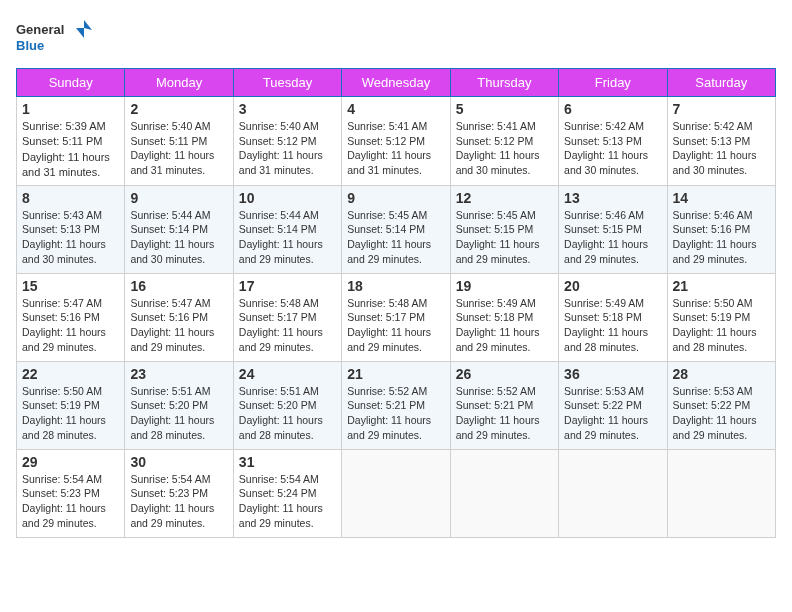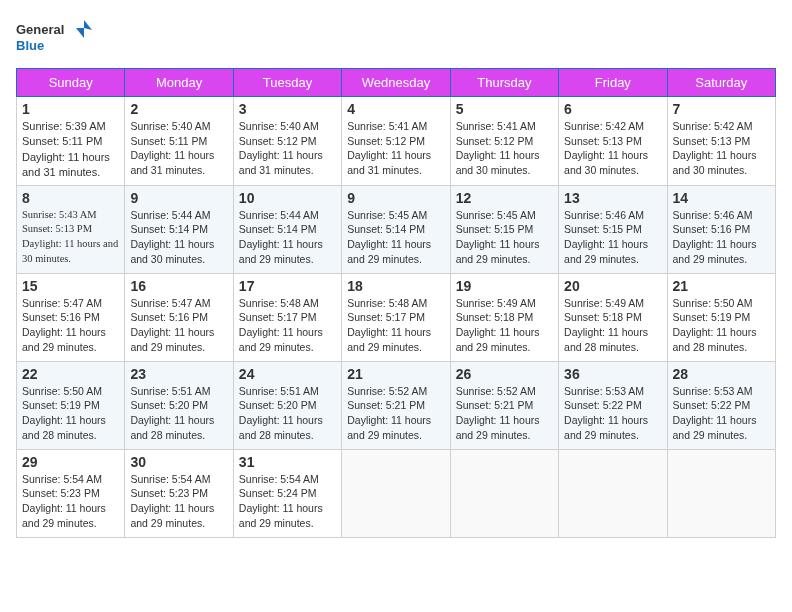--- a/index.html
+++ b/index.html
@@ -117,21 +117,21 @@
 Sunset: 5:12 PM
 Daylight: 11 hours and 30 minutes.</span></td>
         <td><span class="day-num">6</span><span style="white-space: pre-line; font-size: 10.5px; line-height: 1.4;">Sunrise: 5:42 AM
 Sunset: 5:13 PM
 Daylight: 11 hours and 30 minutes.</span></td>
         <td><span class="day-num">7</span><span style="white-space: pre-line; font-size: 10.5px; line-height: 1.4;">Sunrise: 5:42 AM
 Sunset: 5:13 PM
 Daylight: 11 hours and 30 minutes.</span></td>
       </tr>
       <tr>
-        <td><span class="day-num">8</span><span style="white-space: pre-line; font-size: 10.5px; line-height: 1.4; font-family: Liberation Serif, serif;">Sunrise: 5:43 AM
+        <td><span class="day-num">8</span><span style="white-space: pre-line; font-size: 10.5px; line-height: 1.4;">Sunrise: 5:43 AM
 Sunset: 5:13 PM
 Daylight: 11 hours and 30 minutes.</span></td>
         <td><span class="day-num">9</span><span style="white-space: pre-line; font-size: 10.5px; line-height: 1.4;">Sunrise: 5:44 AM
 Sunset: 5:14 PM
 Daylight: 11 hours and 30 minutes.</span></td>
         <td><span class="day-num">10</span><span style="white-space: pre-line; font-size: 10.5px; line-height: 1.4;">Sunrise: 5:44 AM
 Sunset: 5:14 PM
 Daylight: 11 hours and 29 minutes.</span></td>
         <td><span class="day-num">9</span><span style="white-space: pre-line; font-size: 10.5px; line-height: 1.4;">Sunrise: 5:45 AM
 Sunset: 5:14 PM

